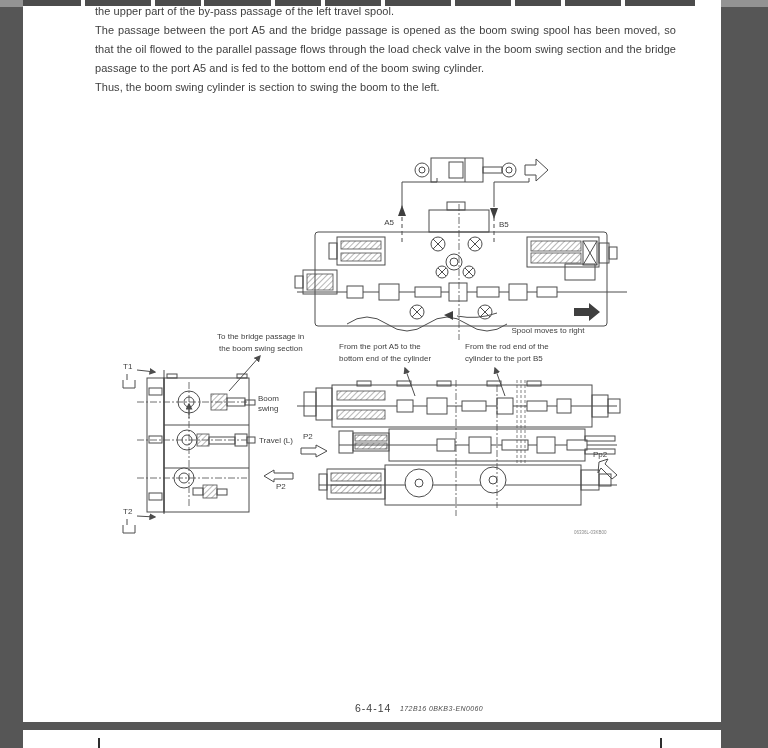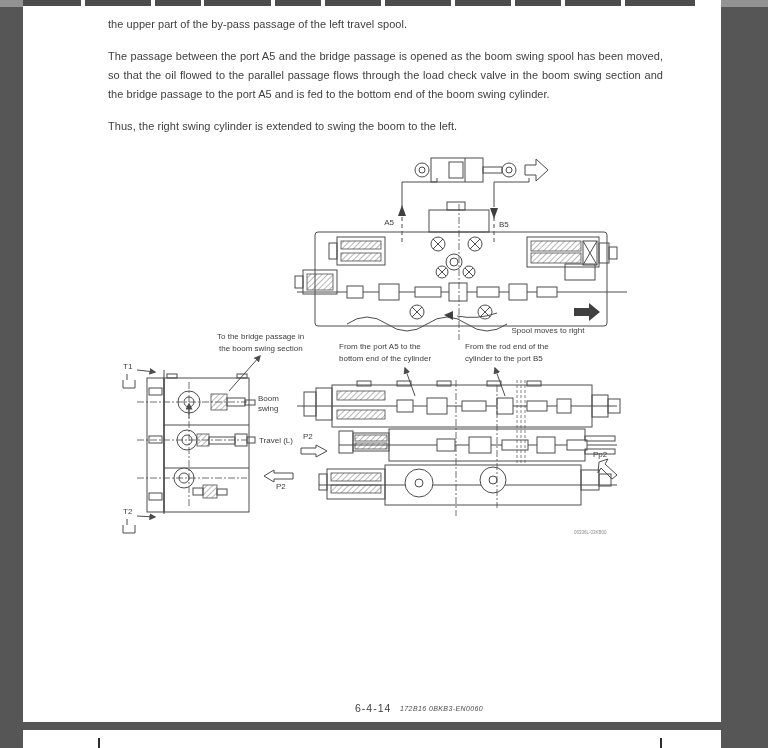--- a/index.html
+++ b/index.html
@@ -10,21 +10,21 @@
   .clipped-line{position:absolute;left:0;top:0;width:672px;height:6px;
     background:linear-gradient(90deg,
       #4c4c4c 0 58px,#fff 58px 62px,#4c4c4c 62px 128px,#fff 128px 132px,
       #4c4c4c 132px 178px,#fff 178px 181px,#4c4c4c 181px 248px,#fff 248px 252px,
       #4c4c4c 252px 298px,#fff 298px 302px,#4c4c4c 302px 358px,#fff 358px 362px,
       #4c4c4c 362px 428px,#fff 428px 432px,#4c4c4c 432px 488px,#fff 488px 492px,
       #4c4c4c 492px 538px,#fff 538px 542px,#4c4c4c 542px 598px,#fff 598px 602px,
       #4c4c4c 602px 672px);}
   .text-block{position:absolute;left:72px;top:2px;width:581px;font-size:11px;
     line-height:19px;color:#3e3e3e;text-align:justify;letter-spacing:0.05px;}
-  .text-block p{margin:13px;}
+  .text-block p{margin:0;}
   .diagram{position:absolute;left:74px;top:148px;}
   svg text{font-family:"Liberation Sans",sans-serif;fill:#3e3e3e;font-size:8px;}
   svg .ln{stroke:#4d4d4d;stroke-width:1;fill:none;}
   svg .lnw{stroke:#4d4d4d;stroke-width:1;fill:#ffffff;}
   svg .dd{stroke:#4d4d4d;stroke-width:0.8;fill:none;stroke-dasharray:7 2 2 2;}
   svg .dsh{stroke:#4d4d4d;stroke-width:1;fill:none;stroke-dasharray:4 3;}
   svg .dsh2{stroke:#4d4d4d;stroke-width:0.7;fill:none;stroke-dasharray:3 2;}
   svg .fil{fill:#3f3f3f;stroke:none;}
   svg .hat{fill:url(#hatch);stroke:#4d4d4d;stroke-width:0.8;}
   .footer{position:absolute;left:0;top:700px;width:764px;height:20px;color:#3e3e3e;padding-left:27px;}
@@ -39,21 +39,21 @@
 
 <div class="screen">
   <div class="top-strip"></div>
 
   <div class="page">
     <div class="clipped-line"></div>
 
     <div class="text-block">
       <p>the upper part of the by-pass passage of the left travel spool.</p>
       <p>The passage between the port A5 and the bridge passage is opened as the boom swing spool has been moved, so that the oil flowed to the parallel passage flows through the load check valve in the boom swing section and the bridge passage to the port A5 and is fed to the bottom end of the boom swing cylinder.</p>
-      <p>Thus, the right swing cylinder is extended to swing the boom to the left.</p>
+      <p>Thus, the boom swing cylinder is section to swing the boom to the left.</p>
     </div>
 
     <div class="diagram">
       <svg width="545" height="400" viewBox="0 0 545 400">
         <defs>
           <pattern id="hatch" width="4" height="4" patternUnits="userSpaceOnUse" patternTransform="rotate(45)">
             <line x1="0" y1="0" x2="0" y2="4" stroke="#4d4d4d" stroke-width="0.8"></line>
           </pattern>
           <marker id="ah" viewBox="0 0 10 10" refX="8" refY="5" markerWidth="7" markerHeight="7" orient="auto-start-reverse">
             <path d="M0,0 L10,5 L0,10 z" fill="#4d4d4d"></path>

